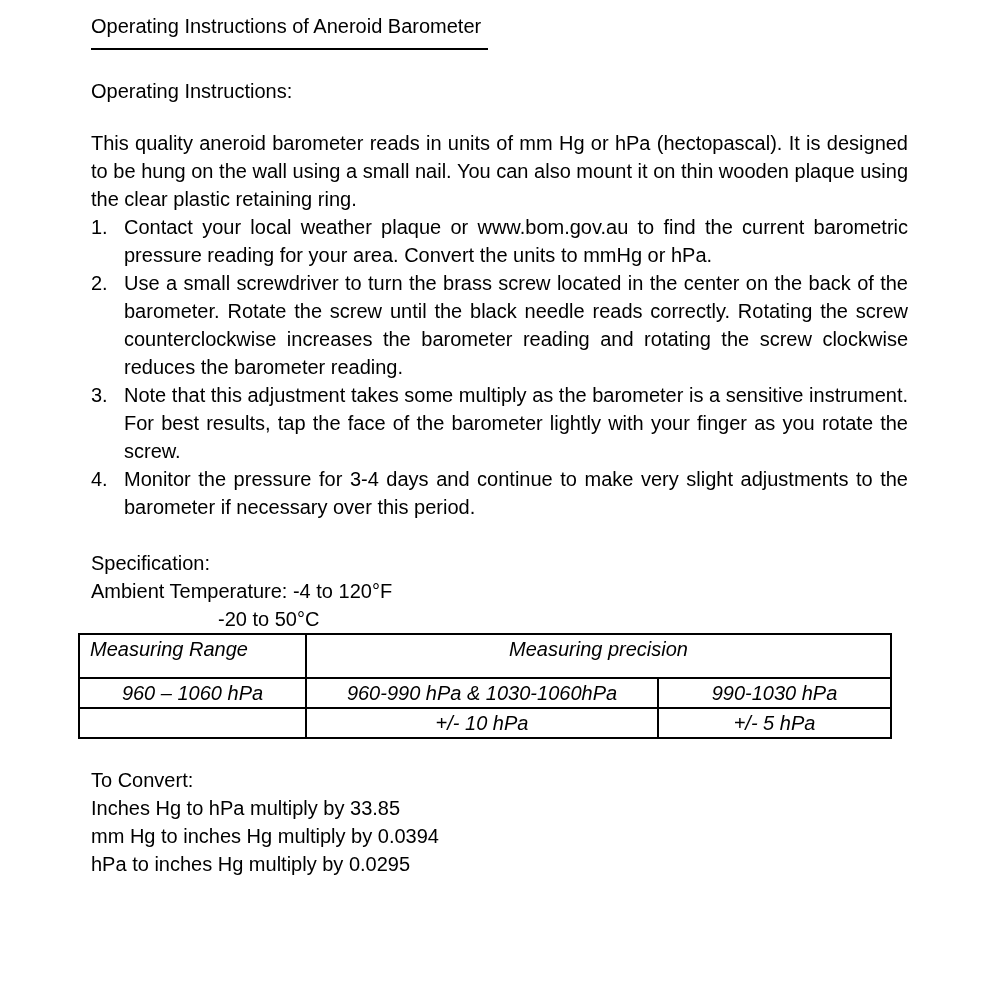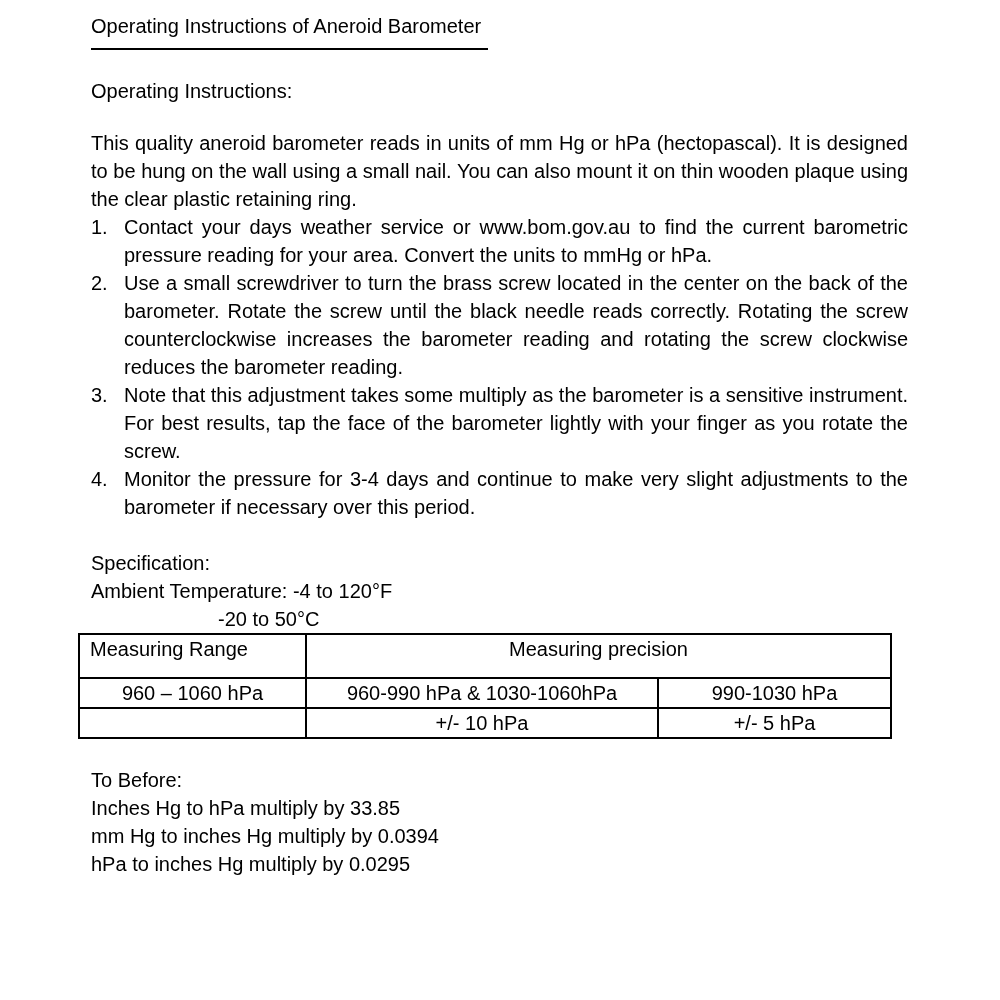--- a/index.html
+++ b/index.html
@@ -60,20 +60,21 @@
     margin: 0;
   }
   .spec-indent {
     padding-left: 127px;
   }
   table.spec-table {
     border-collapse: collapse;
     table-layout: fixed;
     width: 812px;
     margin: 0 0 0 -13px;
+    font-style: italic;
   }
   table.spec-table td {
     border: 2px solid #000;
     padding: 1px 10px;
     font-size: 20px;
     line-height: 26px;
     overflow: hidden;
     white-space: nowrap;
   }
   td.hdr {
@@ -102,21 +103,21 @@
 
   <p class="subtitle">Operating Instructions:</p>
 
   <p class="para">This quality aneroid barometer reads in units of mm Hg or hPa (hectopascal). It is designed to be hung on the wall using a small nail. You can also mount it on thin wooden plaque using the clear plastic retaining ring.</p>
 
 
   <div class="steps">
 
     <div class="step">
       <span class="step-num">1.</span>
-      <span class="step-text"><span>Contact your days weather service or </span><span>www.bom.gov.au</span><span> to find the current barometric pressure reading for your area. Convert the units to mmHg or hPa.</span></span>
+      <span class="step-text"><span>Contact your local weather plaque or </span><span>www.bom.gov.au</span><span> to find the current barometric pressure reading for your area. Convert the units to mmHg or hPa.</span></span>
     </div>
 
     <div class="step">
       <span class="step-num">2.</span>
       <span class="step-text">Use a small screwdriver to turn the brass screw located in the center on the back of the barometer. Rotate the screw until the black needle reads correctly. Rotating the screw counterclockwise increases the barometer reading and rotating the screw clockwise reduces the barometer reading.</span>
     </div>
 
     <div class="step">
       <span class="step-num">3.</span>
       <span class="step-text">Note that this adjustment takes some multiply as the barometer is a sensitive instrument. For best results, tap the face of the barometer lightly with your finger as you rotate the screw.</span>
@@ -152,19 +153,19 @@
       <td class="cell tac">990-1030 hPa</td>
     </tr>
     <tr>
       <td class="cell tac"></td>
       <td class="cell tac">+/- 10 hPa</td>
       <td class="cell tac">+/- 5 hPa</td>
     </tr>
   </tbody>
     </table>
 
-  <p class="convert-label">To Before:</p>
+  <p class="convert-label">To Convert:</p>
 
   <p class="convert-line">Inches Hg to hPa multiply by 33.85</p>
   <p class="convert-line">mm Hg to inches Hg multiply by 0.0394</p>
   <p class="convert-line">hPa to inches Hg multiply by 0.0295</p>
 
 </div>
 
 </body></html>

